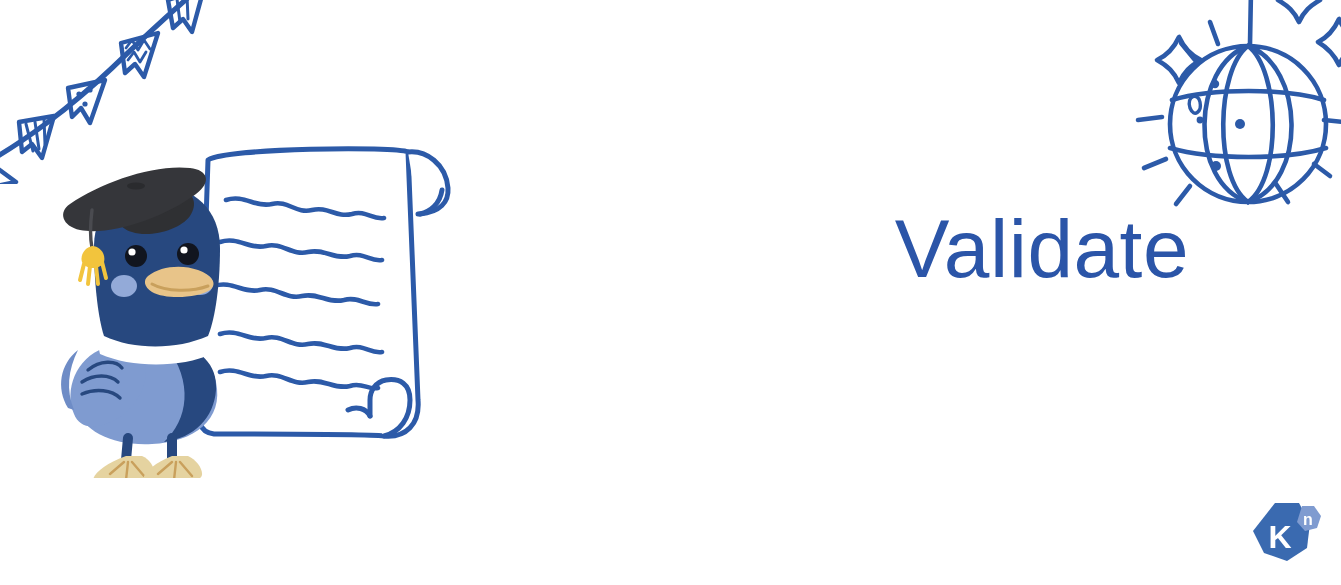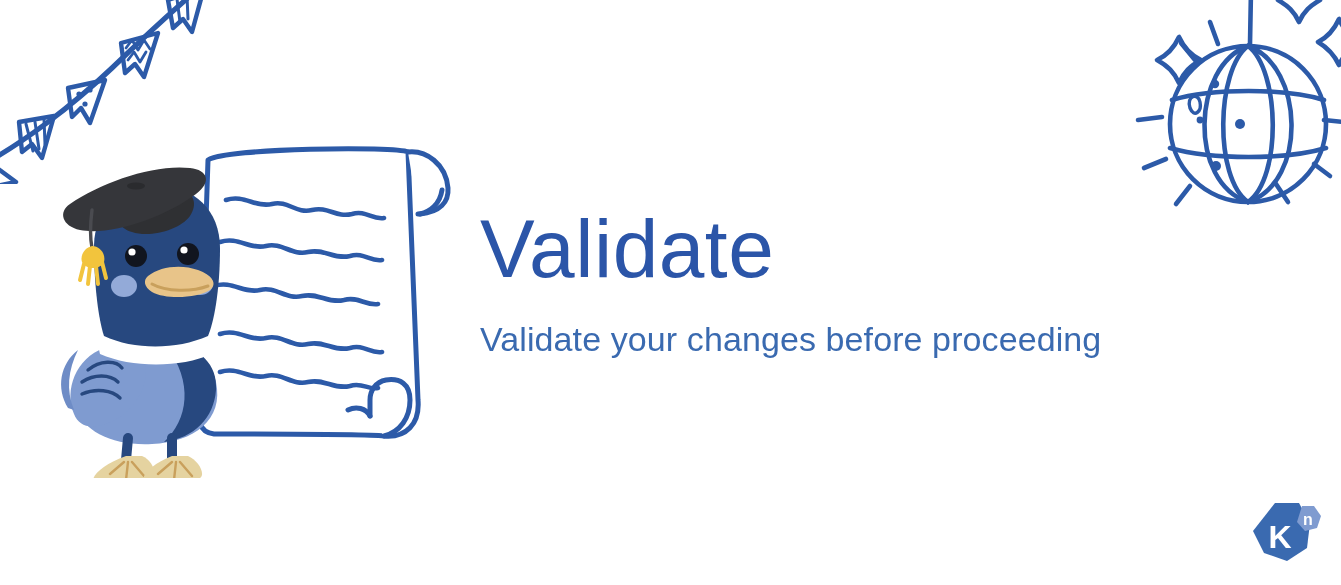--- a/index.html
+++ b/index.html
@@ -42,24 +42,24 @@
     position: absolute;
     left: 48px;
     top: 138px;
     width: 420px;
     height: 340px;
   }
 
   
   #text-block {
     position: absolute;
-    left: 480px;
+    left: 469px;
     top: 206px;
     width: 720px;
-    text-align: left;
+    text-align: right;
   }
   #page-title {
     margin: 0;
     font-family: "Liberation Sans", sans-serif;
     font-size: 82px;
     font-weight: 300;
     letter-spacing: 0.5px;
     line-height: 1.06;
     color: #2b55a8;
     white-space: nowrap;
@@ -234,21 +234,20 @@
 
           <path d="M44 108 C 36 110, 32 118, 34 124 C 38 132, 52 132, 56 124 C 58 116, 52 108, 44 108 Z" fill="#f2c43d"></path>
           <path d="M36 126 L 32 142 M 42 128 L 40 146 M 48 128 L 50 146 M 54 124 L 58 140" stroke="#f2c43d" stroke-width="4" stroke-linecap="round"></path>
         </g>
       </g>
     </svg>
   </div>
 
   <div id="text-block">
     <h1 id="page-title" style="color: rgb(43, 85, 168);">Validate</h1>
-    <p id="page-subtitle" style="color: rgb(58, 106, 176);">Validate your changes before proceeding</p>
   </div>
 
   <div id="brand-logo">
     <svg viewBox="0 0 74 70" width="74" height="70" fill="none" xmlns="http://www.w3.org/2000/svg" aria-hidden="true">
 
       <path d="M26 3 L 50 3 L 61 23 L 58 48 L 38 61 L 15 53 L 4 31 Z" fill="#3a6ab0"></path>
 
       <path d="M53 6 L 65 6 L 72 16 L 68 28 L 56 31 L 48 22 Z" fill="#7f9bd0"></path>
       <text x="31" y="48" text-anchor="middle" font-family="Liberation Sans, sans-serif" font-size="32" font-weight="700" fill="#ffffff">K</text>
       <text x="59" y="25" text-anchor="middle" font-family="Liberation Sans, sans-serif" font-size="16" font-weight="700" fill="#ffffff">n</text>

